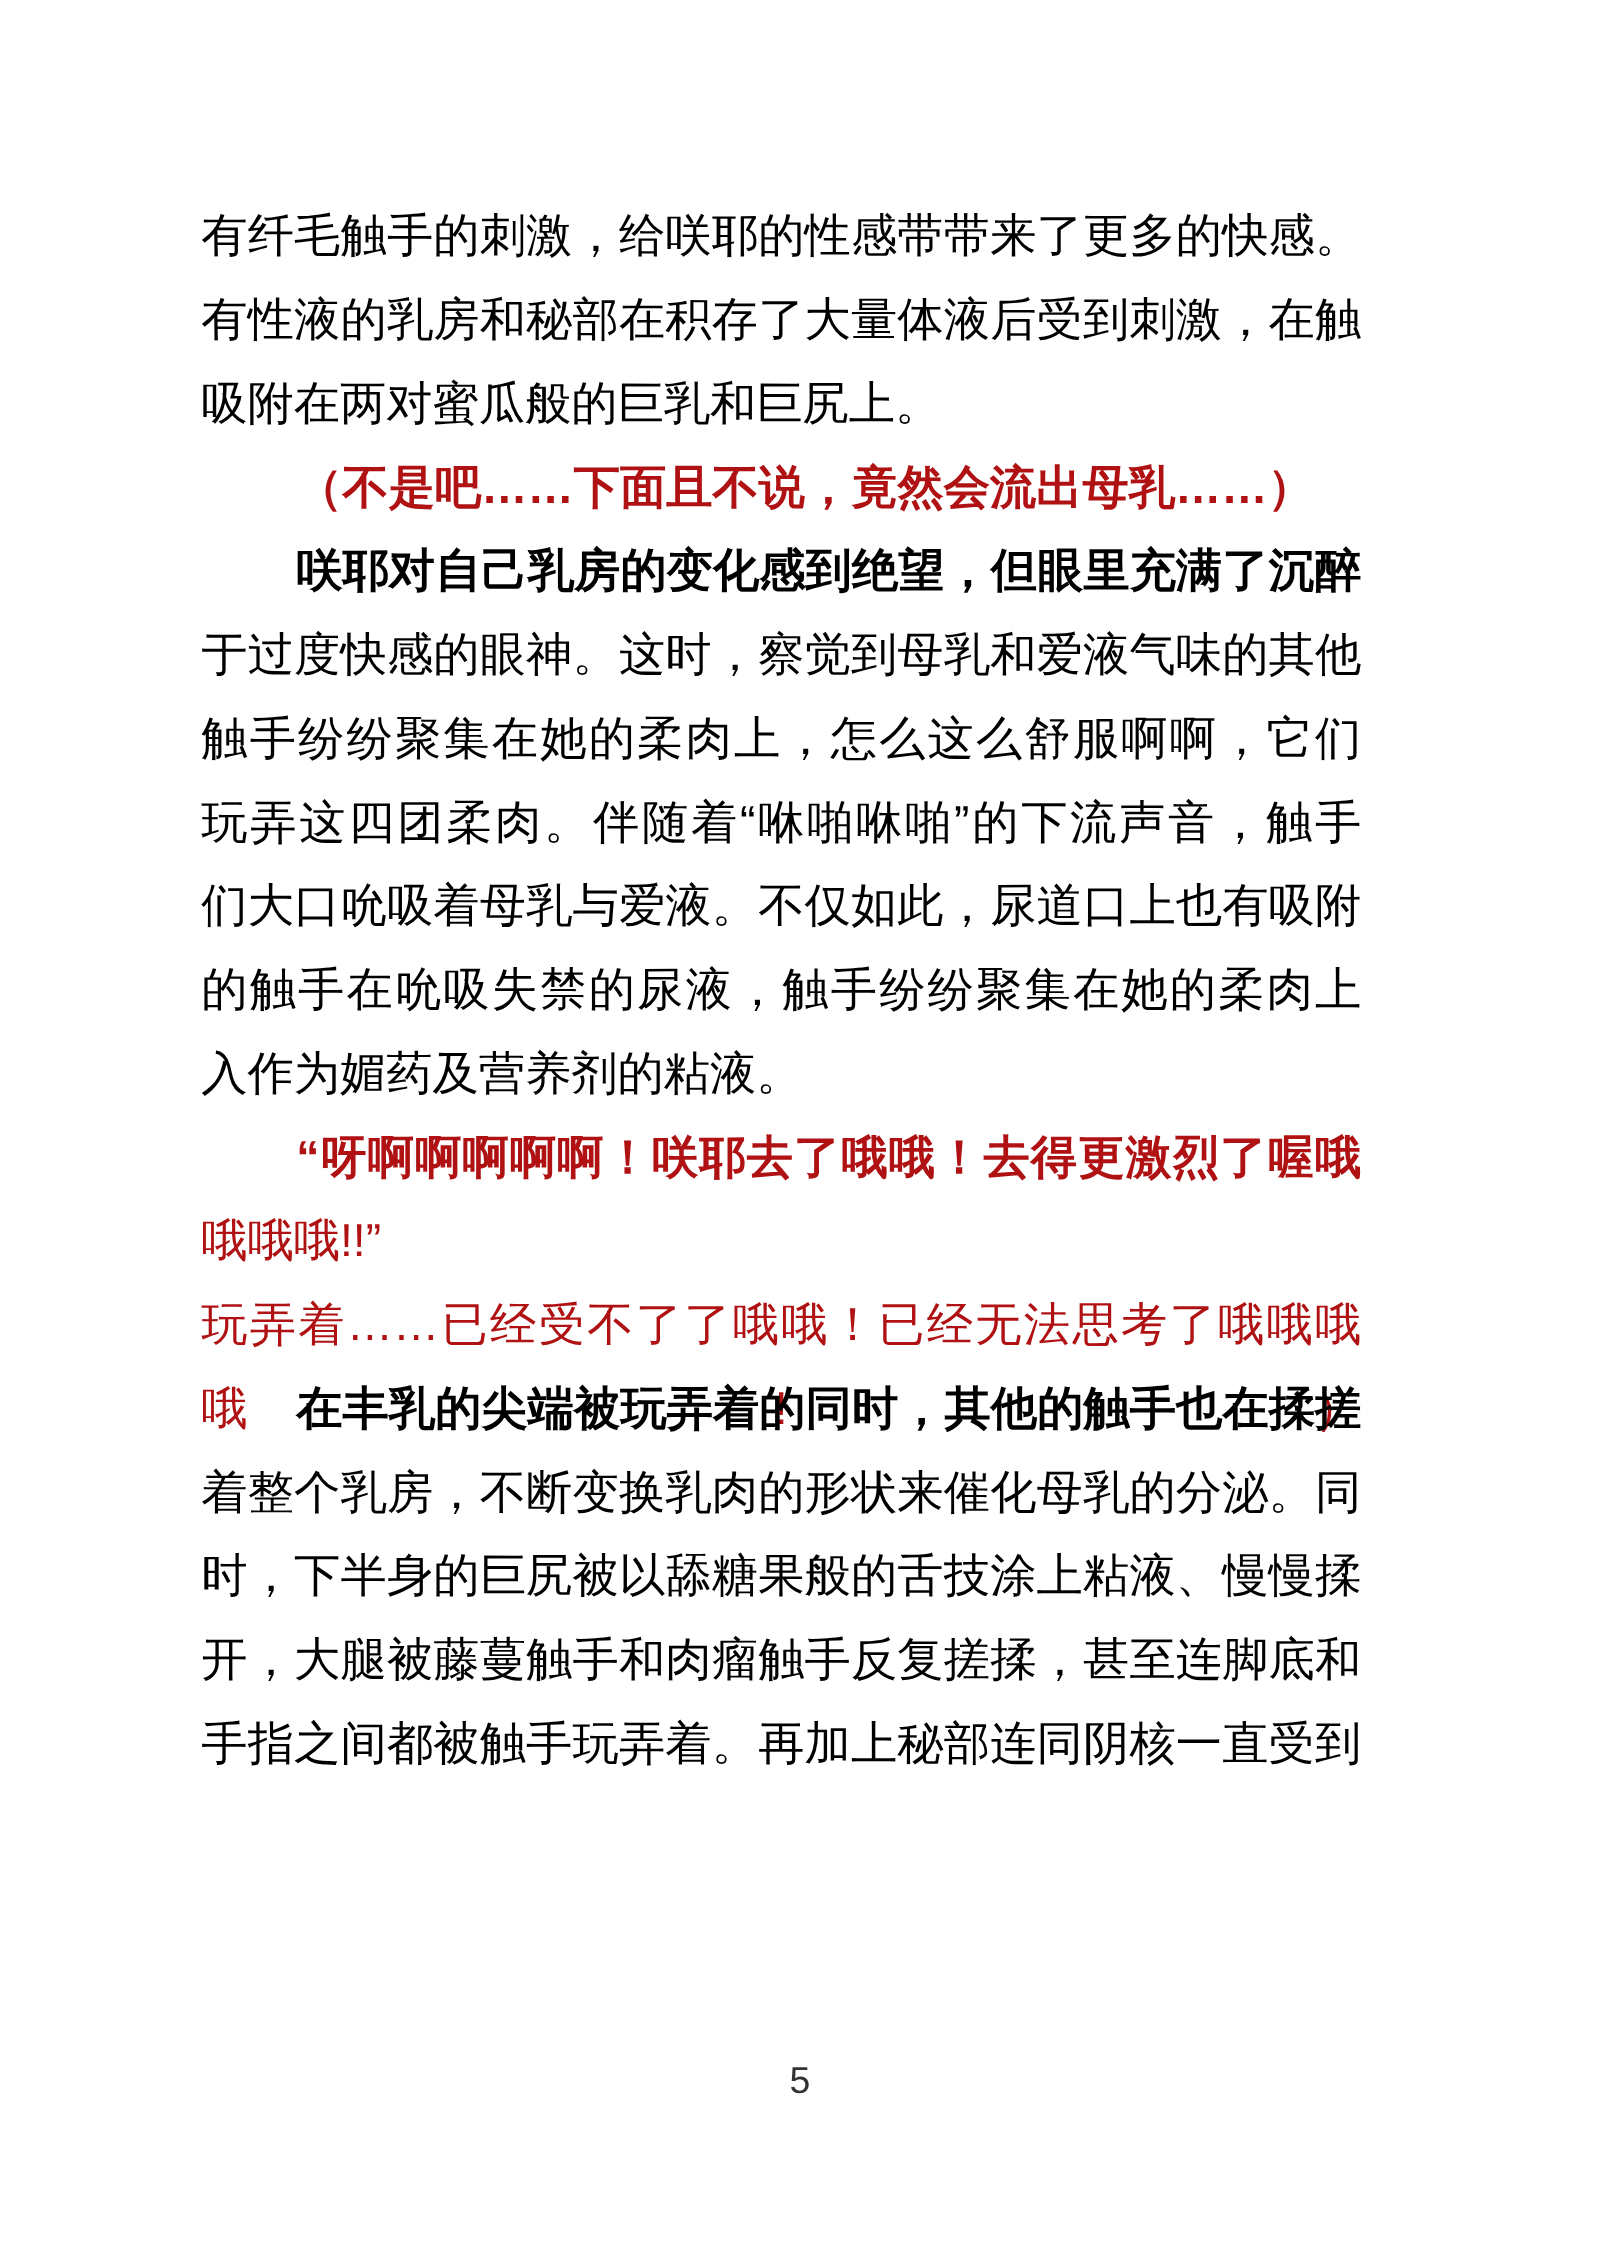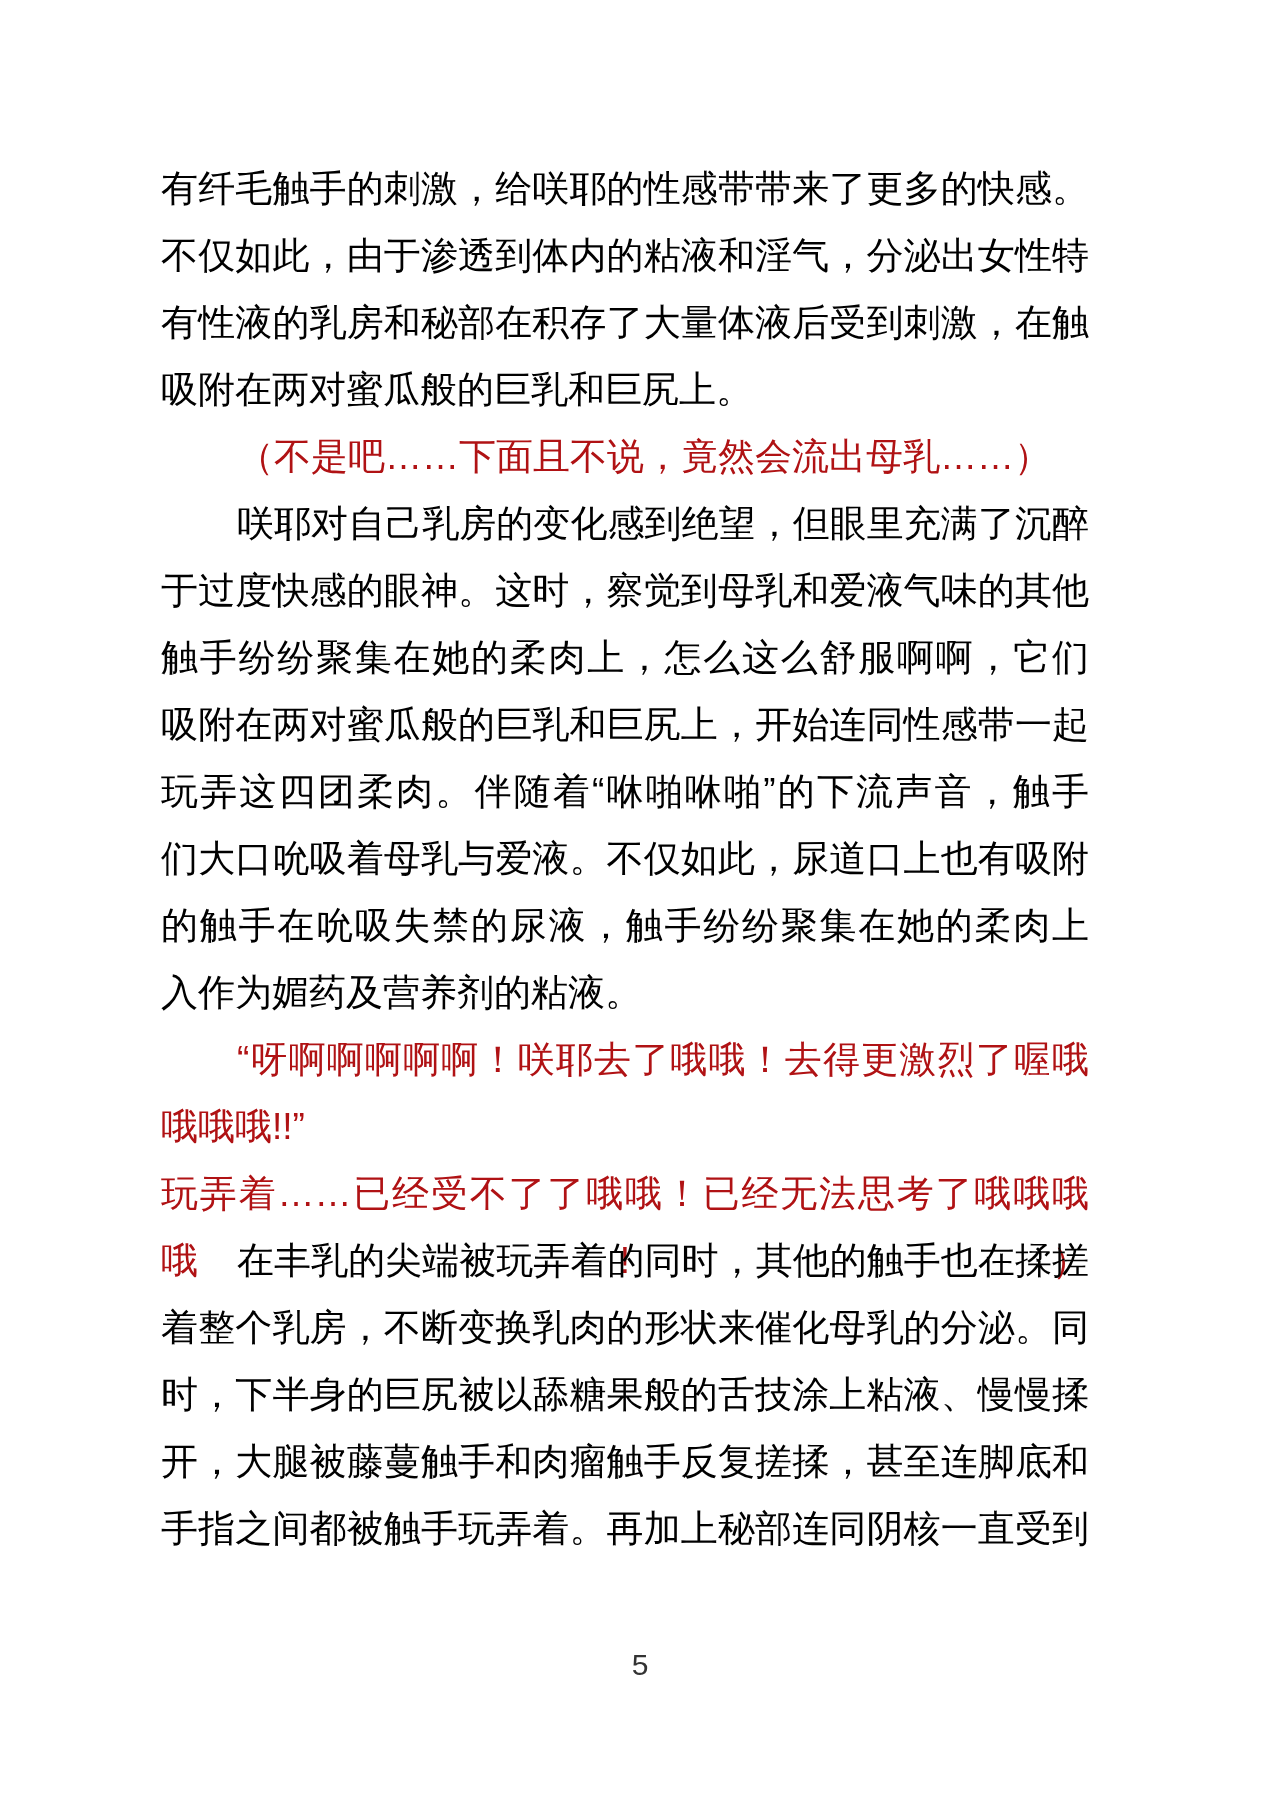--- a/index.html
+++ b/index.html
@@ -30,48 +30,47 @@
     text-align: justify;
     text-align-last: justify;
     white-space: nowrap;
     white-space: normal;
   }
   .line.last {
     text-align-last: left;
   }
   .line.indent {
     padding-left: 76px;
+    font-weight: bold;
   }
   .line.red {
     color: #B01214;
   }
   .page-number {
     position: absolute;
     left: 0;
     top: 1648px;
     width: 1280px;
     text-align: center;
     font-size: 30px;
     color: #333333;
   }
 </style>
 </head>
 <body>
 
 <div class="page">
   <div class="text-block" id="text-block">
       <div class="line">有纤毛触手的刺激，给咲耶的性感带带来了更多的快感。</div>
-      <div class="line">不仅如此，由于渗透到体内的粘液和淫气，分泌出女性特</div>
       <div class="line">有性液的乳房和秘部在积存了大量体液后受到刺激，在触</div>
       <div class="line last">吸附在两对蜜瓜般的巨乳和巨尻上。</div>
       <div class="line red indent last">（不是吧……下面且不说，竟然会流出母乳……）</div>
       <div class="line indent">咲耶对自己乳房的变化感到绝望，但眼里充满了沉醉</div>
       <div class="line">于过度快感的眼神。这时，察觉到母乳和爱液气味的其他</div>
       <div class="line">触手纷纷聚集在她的柔肉上，怎么这么舒服啊啊，它们</div>
-      <div class="line">吸附在两对蜜瓜般的巨乳和巨尻上，开始连同性感带一起</div>
       <div class="line">玩弄这四团柔肉。伴随着“咻啪咻啪”的下流声音，触手</div>
       <div class="line">们大口吮吸着母乳与爱液。不仅如此，尿道口上也有吸附</div>
       <div class="line">的触手在吮吸失禁的尿液，触手纷纷聚集在她的柔肉上</div>
       <div class="line last">入作为媚药及营养剂的粘液。</div>
       <div class="line red indent">“呀啊啊啊啊啊！咲耶去了哦哦！去得更激烈了喔哦</div>
       <div class="line red last">哦哦哦!!”</div>
       <div class="line red">玩弄着……已经受不了了哦哦！已经无法思考了哦哦哦哦!）</div>
       <div class="line indent">在丰乳的尖端被玩弄着的同时，其他的触手也在揉搓</div>
       <div class="line">着整个乳房，不断变换乳肉的形状来催化母乳的分泌。同</div>
       <div class="line">时，下半身的巨尻被以舔糖果般的舌技涂上粘液、慢慢揉</div>

